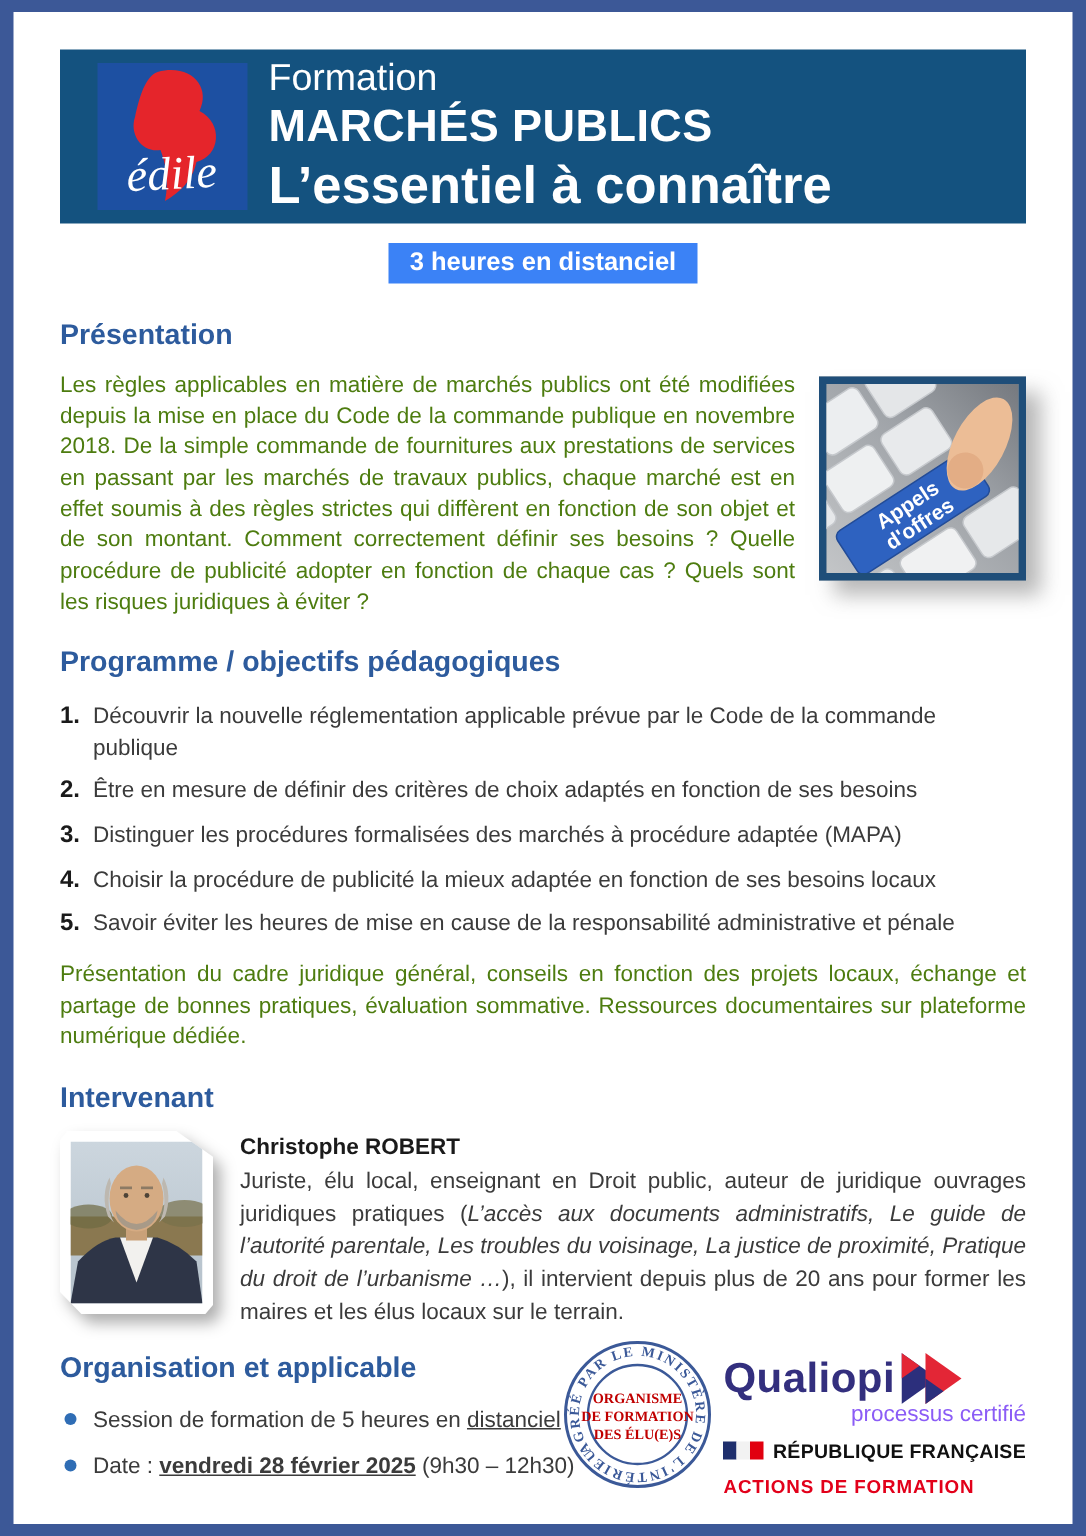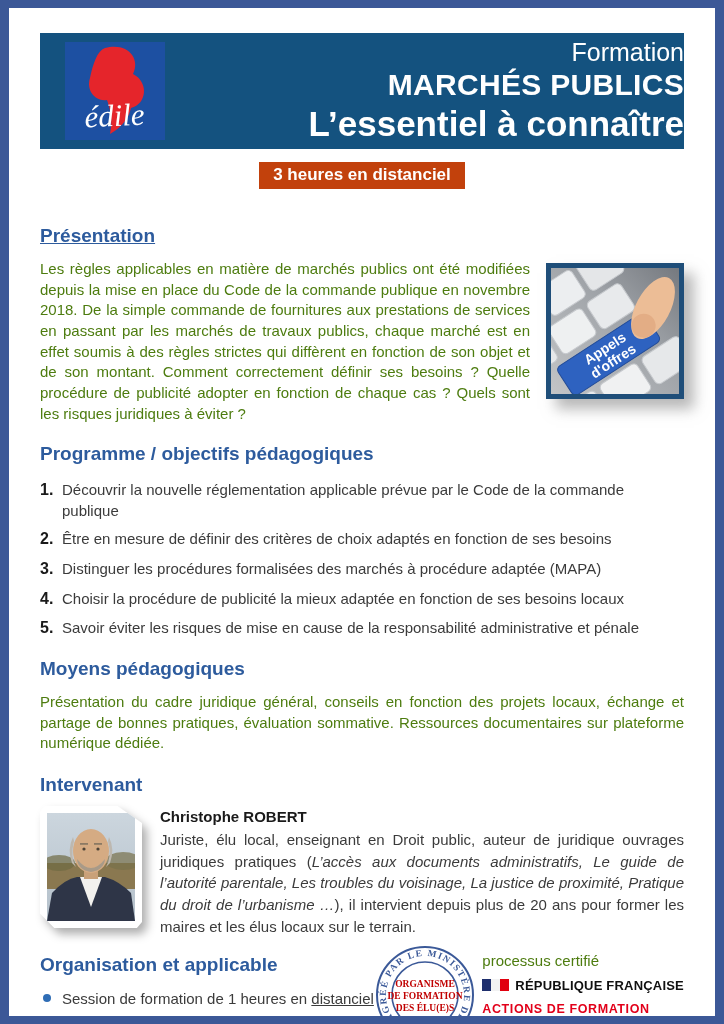--- a/index.html
+++ b/index.html
@@ -8,30 +8,30 @@
     width:724px; height:1024px;
     border:8px solid #3c5897; border-left-width:9px; border-right-width:9px;
     background:#ffffff;
     padding:0 31px;
     font-family:"Liberation Sans", sans-serif;
     position:relative; overflow:hidden;
   }
   
   .banner { margin-top:25px; height:116px; background:#14527f; display:flex; align-items:center; }
   .logo-box { width:100px; height:98px; background:#1d50a2; margin-left:25px; flex:none; position:relative; }
-  .titles { flex:1; text-align:right; color:#ffffff; padding-left:14px; line-height:1.18; }
+  .titles { flex:1; text-align:left; color:#ffffff; padding-left:14px; line-height:1.18; }
   .t1 { font-size:25px; font-weight:400; }
   .t2 { font-size:30px; font-weight:bold; letter-spacing:.3px; }
   .t3 { font-size:35px; font-weight:bold; }
   .badge-row { text-align:center; margin-top:13px; }
-  .badge { display:inline-block; background:#c2410c; color:#fff; font-weight:bold; font-size:17px; padding:3px 14px 4px; }
+  .badge { display:inline-block; background:#3b82f6; color:#fff; font-weight:bold; font-size:17px; padding:3px 14px 4px; }
   
   .sec-h { color:#2d5b9d; font-size:19px; font-weight:bold; }
   .body-txt { font-size:15px; line-height:1.38; color:#4d7c0f; text-align:justify; }
-  .pres-h { margin-top:36px;text-decoration:underline; }
+  .pres-h { margin-top:24px; }
   .pres-row { display:flex; margin-top:12px; align-items:flex-start; }
   .pres-text { width:492px; }
   .kb-wrap { margin-left:16px; margin-top:4px; }
   .kb { width:138px; height:136px; border:5px solid #1f4e79; background:#9aa0a6;
         box-shadow:10px 10px 13px rgba(125,125,125,.55); display:block; }
   .prog-h { margin-top:18px; }
   .prog-list { margin-top:14px; }
   .prog-item { display:flex; margin-bottom:7px; font-size:15px; color:#3b3b3b; line-height:1.42; }
   .prog-num { font-weight:bold; color:#1a1a1a; font-size:16px; width:22px; flex:none; }
   .moy-h { margin-top:18px; }
@@ -52,21 +52,21 @@
   .b-row { display:flex; margin-bottom:10px; font-size:15px; color:#3b3b3b; line-height:1.4; }
   .b-dot { width:8px; height:8px; border-radius:50%; background:#2f6db5; margin:6px 11px 0 3px; flex:none; }
   .u-mid { text-decoration:underline; }
   .bu-mid { font-weight:bold; text-decoration:underline; }
   .logos { position:absolute; right:0; top:-12px; display:flex; align-items:flex-start; }
   .stamp { flex:none; margin-right:4px; }
   .qual { padding-top:12px; }
   .qual-row { display:flex; align-items:center; }
   .qual-word { font-size:28px; font-weight:bold; color:#332f7e; letter-spacing:.3px; }
   .qual-arrows { margin-left:4px; }
-  .qual-sub { font-size:15px; color:#4d7c0f; margin-top:-2px; }
+  .qual-sub { font-size:15px; color:#8b5cf6; margin-top:-2px;text-align:right; }
   .rep-row { display:flex; align-items:center; margin-top:9px; }
   .flag { display:flex; width:27px; height:12px; flex:none; }
   .flag span { flex:1; }
   .flag .fb { background:#1f2f6d; } .flag .fw { background:#f2f2f2; } .flag .fr { background:#e1000f; }
   .rep-text { font-weight:bold; font-size:13px; color:#101010; margin-left:6px; letter-spacing:.2px; }
   .actions { color:#e2001a; font-weight:bold; font-size:12.5px; margin-top:9px; letter-spacing:.6px; }
 </style>
 </head>
 <body>
 
@@ -138,25 +138,24 @@
     <div class="prog-item">
       <span class="prog-num">3.</span>
       <span>Distinguer les procédures formalisées des marchés à procédure adaptée (MAPA)</span>
     </div>
     <div class="prog-item">
       <span class="prog-num">4.</span>
       <span>Choisir la procédure de publicité la mieux adaptée en fonction de ses besoins locaux</span>
     </div>
     <div class="prog-item">
       <span class="prog-num">5.</span>
-      <span>Savoir éviter les risques de mise en cause de la responsabilité administrative et pénale</span>
-    </div>
-  </div>
-
-  <div class="sec-h moy-h">Moyens pédagogiques</div>
+      <span>Savoir éviter les heures de mise en cause de la responsabilité administrative et pénale</span>
+    </div>
+  </div>
+
   <p class="body-txt moy-body">Présentation du cadre juridique général, conseils en fonction des projets locaux, échange et partage de bonnes pratiques, évaluation sommative. Ressources documentaires sur plateforme numérique dédiée.</p>
 
   <div class="sec-h int-h">Intervenant</div>
   <div class="int-row">
     <div class="photo-wrap">
       <div class="photo-card">
         <svg width="88" height="108" viewBox="0 0 88 108">
           <defs>
             <linearGradient id="sky" x1="0" y1="0" x2="0" y2="1">
               <stop offset="0" stop-color="#ccd6de"></stop>
@@ -186,21 +185,21 @@
       <span>Juriste, élu local, enseignant en Droit public, auteur de juridique ouvrages juridiques pratiques (</span><i>L’accès aux documents administratifs, Le guide de l’autorité parentale, Les troubles du voisinage, La justice de proximité, Pratique du droit de l’urbanisme …</i><span>), il intervient depuis plus de 20 ans pour former les maires et les élus locaux sur le terrain.</span>
     </div>
   </div>
 
   <div class="org-sec">
     <div class="sec-h org-h">Organisation et applicable</div>
 
     <div class="bullets">
       <div class="b-row">
         <span class="b-dot"></span>
-        <span><span>Session de formation de 1 heures en </span><span class="u-mid">distanciel</span><span></span></span>
+        <span><span>Session de formation de 5 heures en </span><span class="u-mid">distanciel</span><span></span></span>
       </div>
       <div class="b-row">
         <span class="b-dot"></span>
         <span><span>Date : </span><span class="bu-mid">vendredi 28 février 2025</span><span> (9h30 – 12h30)</span></span>
       </div>
 
     </div>
 
     <div class="logos">
 
@@ -214,20 +213,29 @@
           <text font-size="9.3" font-weight="bold" fill="#3b5998" letter-spacing="1.4" font-family="Liberation Serif, serif">
             <textPath href="#ringPath">AGRÉÉ PAR LE MINISTÈRE DE L'INTÉRIEUR</textPath>
           </text>
         </g>
         <text x="53" y="45" text-anchor="middle" font-size="9.5" font-weight="bold" fill="#c00000" font-family="Liberation Serif, serif">ORGANISME</text>
         <text x="53" y="57" text-anchor="middle" font-size="9.5" font-weight="bold" fill="#c00000" font-family="Liberation Serif, serif">DE FORMATION</text>
         <text x="53" y="69" text-anchor="middle" font-size="9.5" font-weight="bold" fill="#c00000" font-family="Liberation Serif, serif">DES ÉLU(E)S</text>
       </svg>
 
       <div class="qual">
+        <div class="qual-row">
+          <span class="qual-word">Qualiopi</span>
+          <svg class="qual-arrows" width="42" height="34" viewBox="0 0 42 34">
+            <polygon points="0,0 24,17 0,34" fill="#2c2f7c"></polygon>
+            <polygon points="0,0 12,8.5 0,17" fill="#e32636"></polygon>
+            <polygon points="16,0 40,17 16,34" fill="#e32636"></polygon>
+            <polygon points="16,17 28,25.5 16,34" fill="#2c2f7c"></polygon>
+          </svg>
+        </div>
         <div class="qual-sub">processus certifié</div>
         <div class="rep-row">
           <span class="flag">
               <span class="fb"></span>
               <span class="fw"></span>
               <span class="fr"></span>
             </span>
           <span class="rep-text">RÉPUBLIQUE FRANÇAISE</span>
         </div>
         <div class="actions">ACTIONS DE FORMATION</div>

